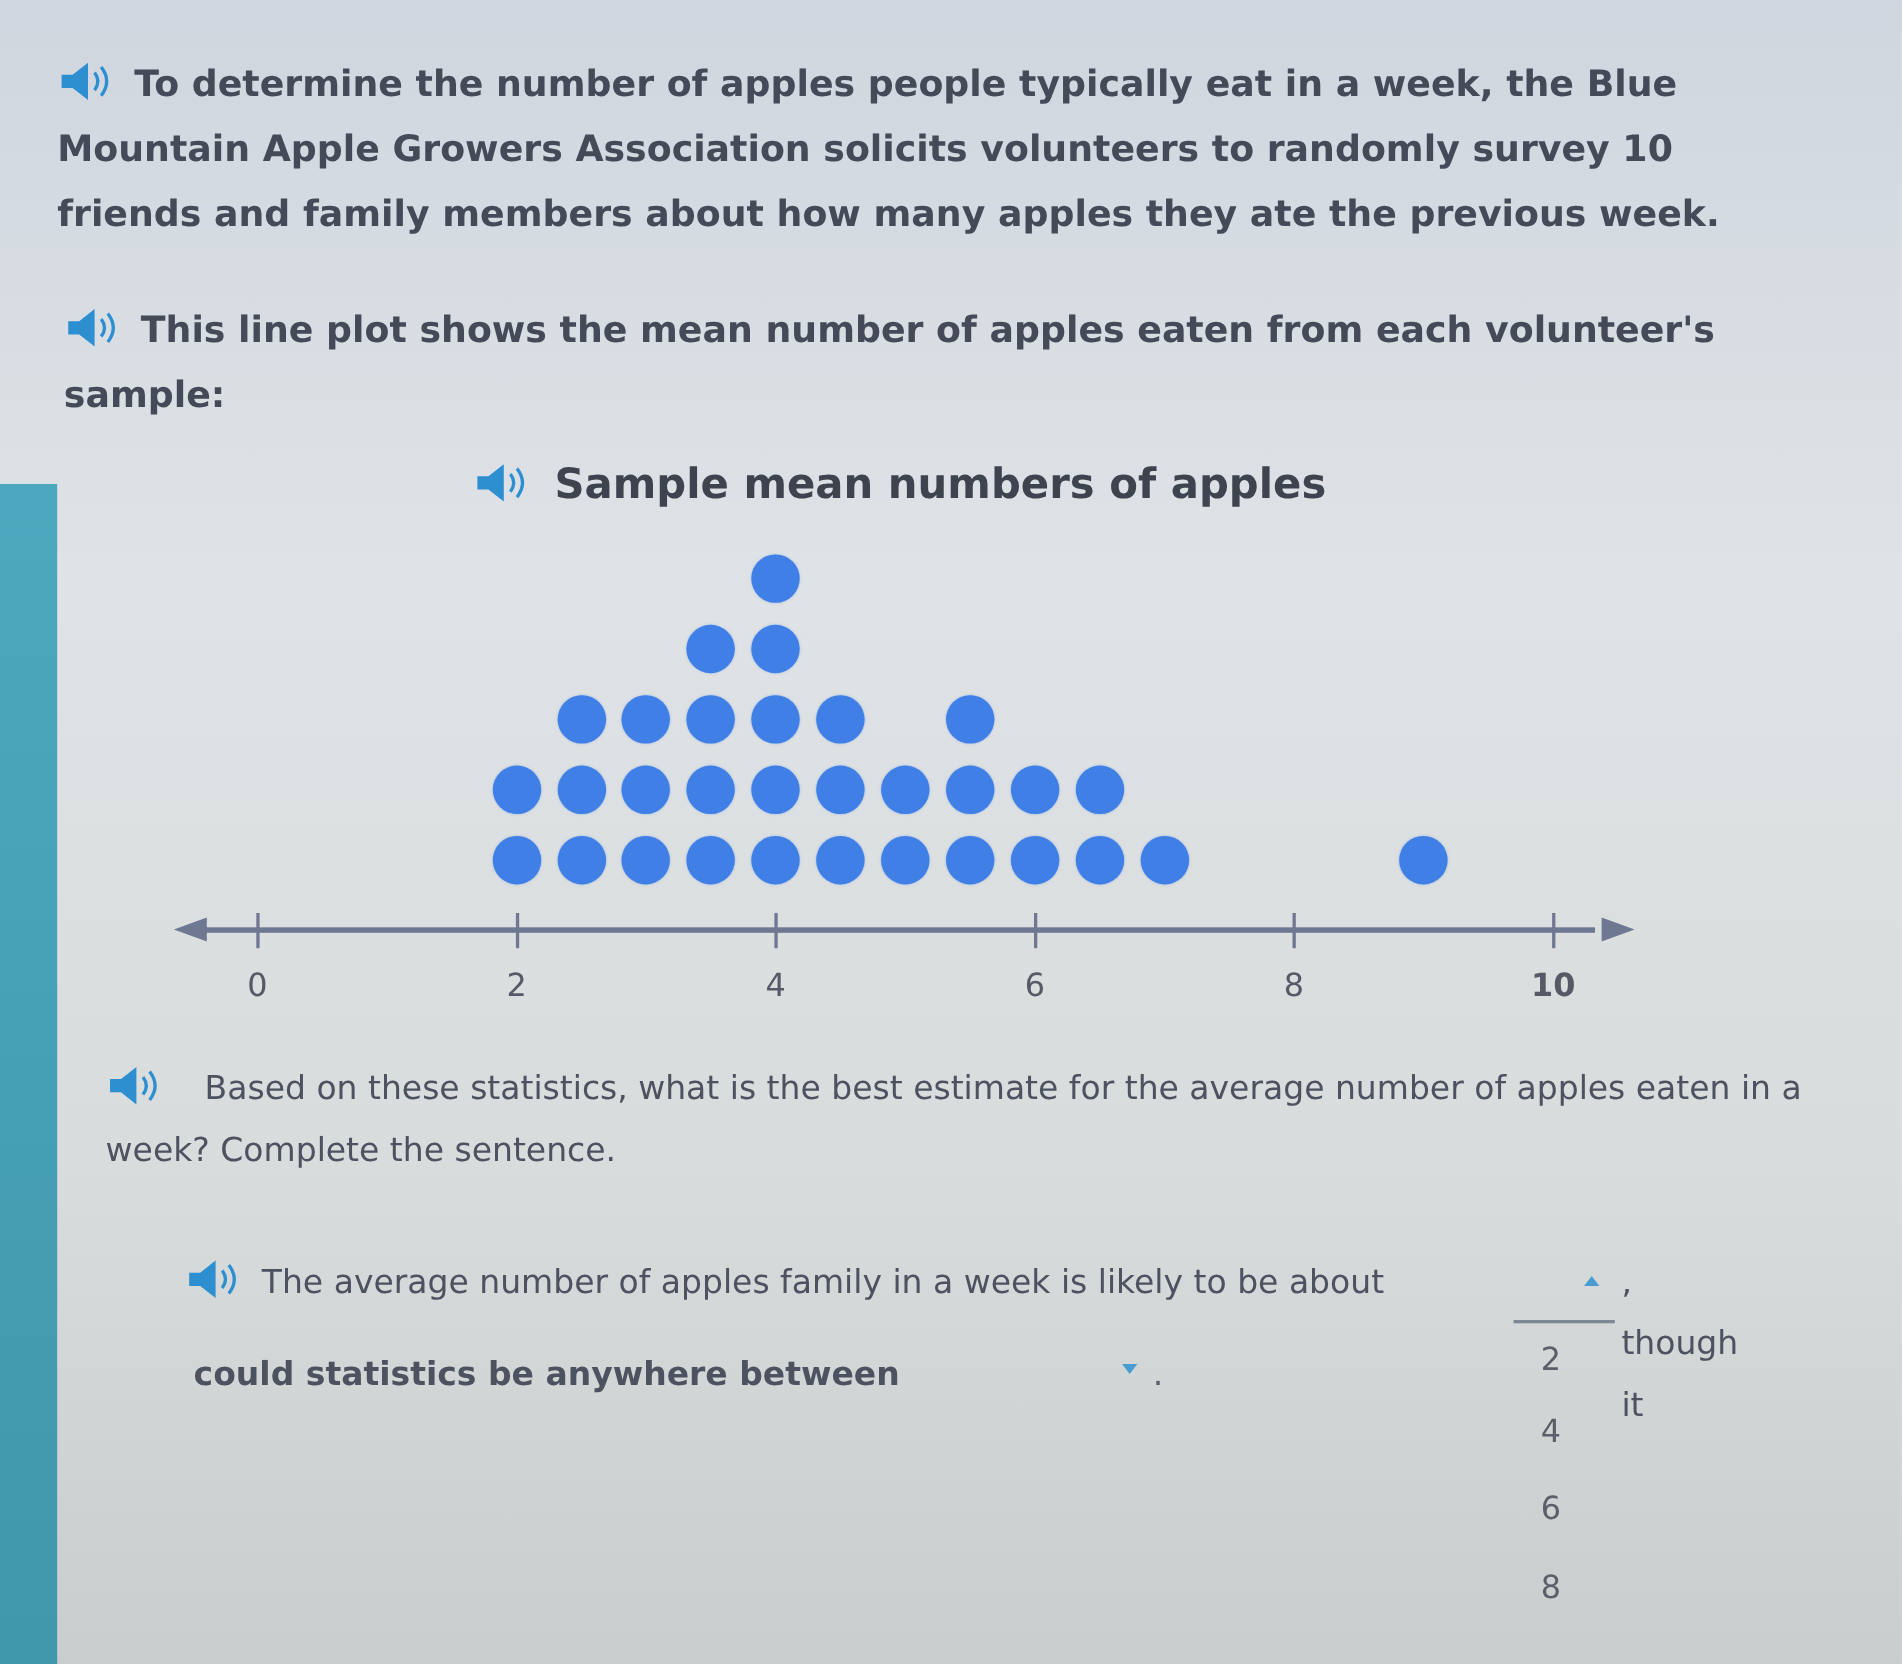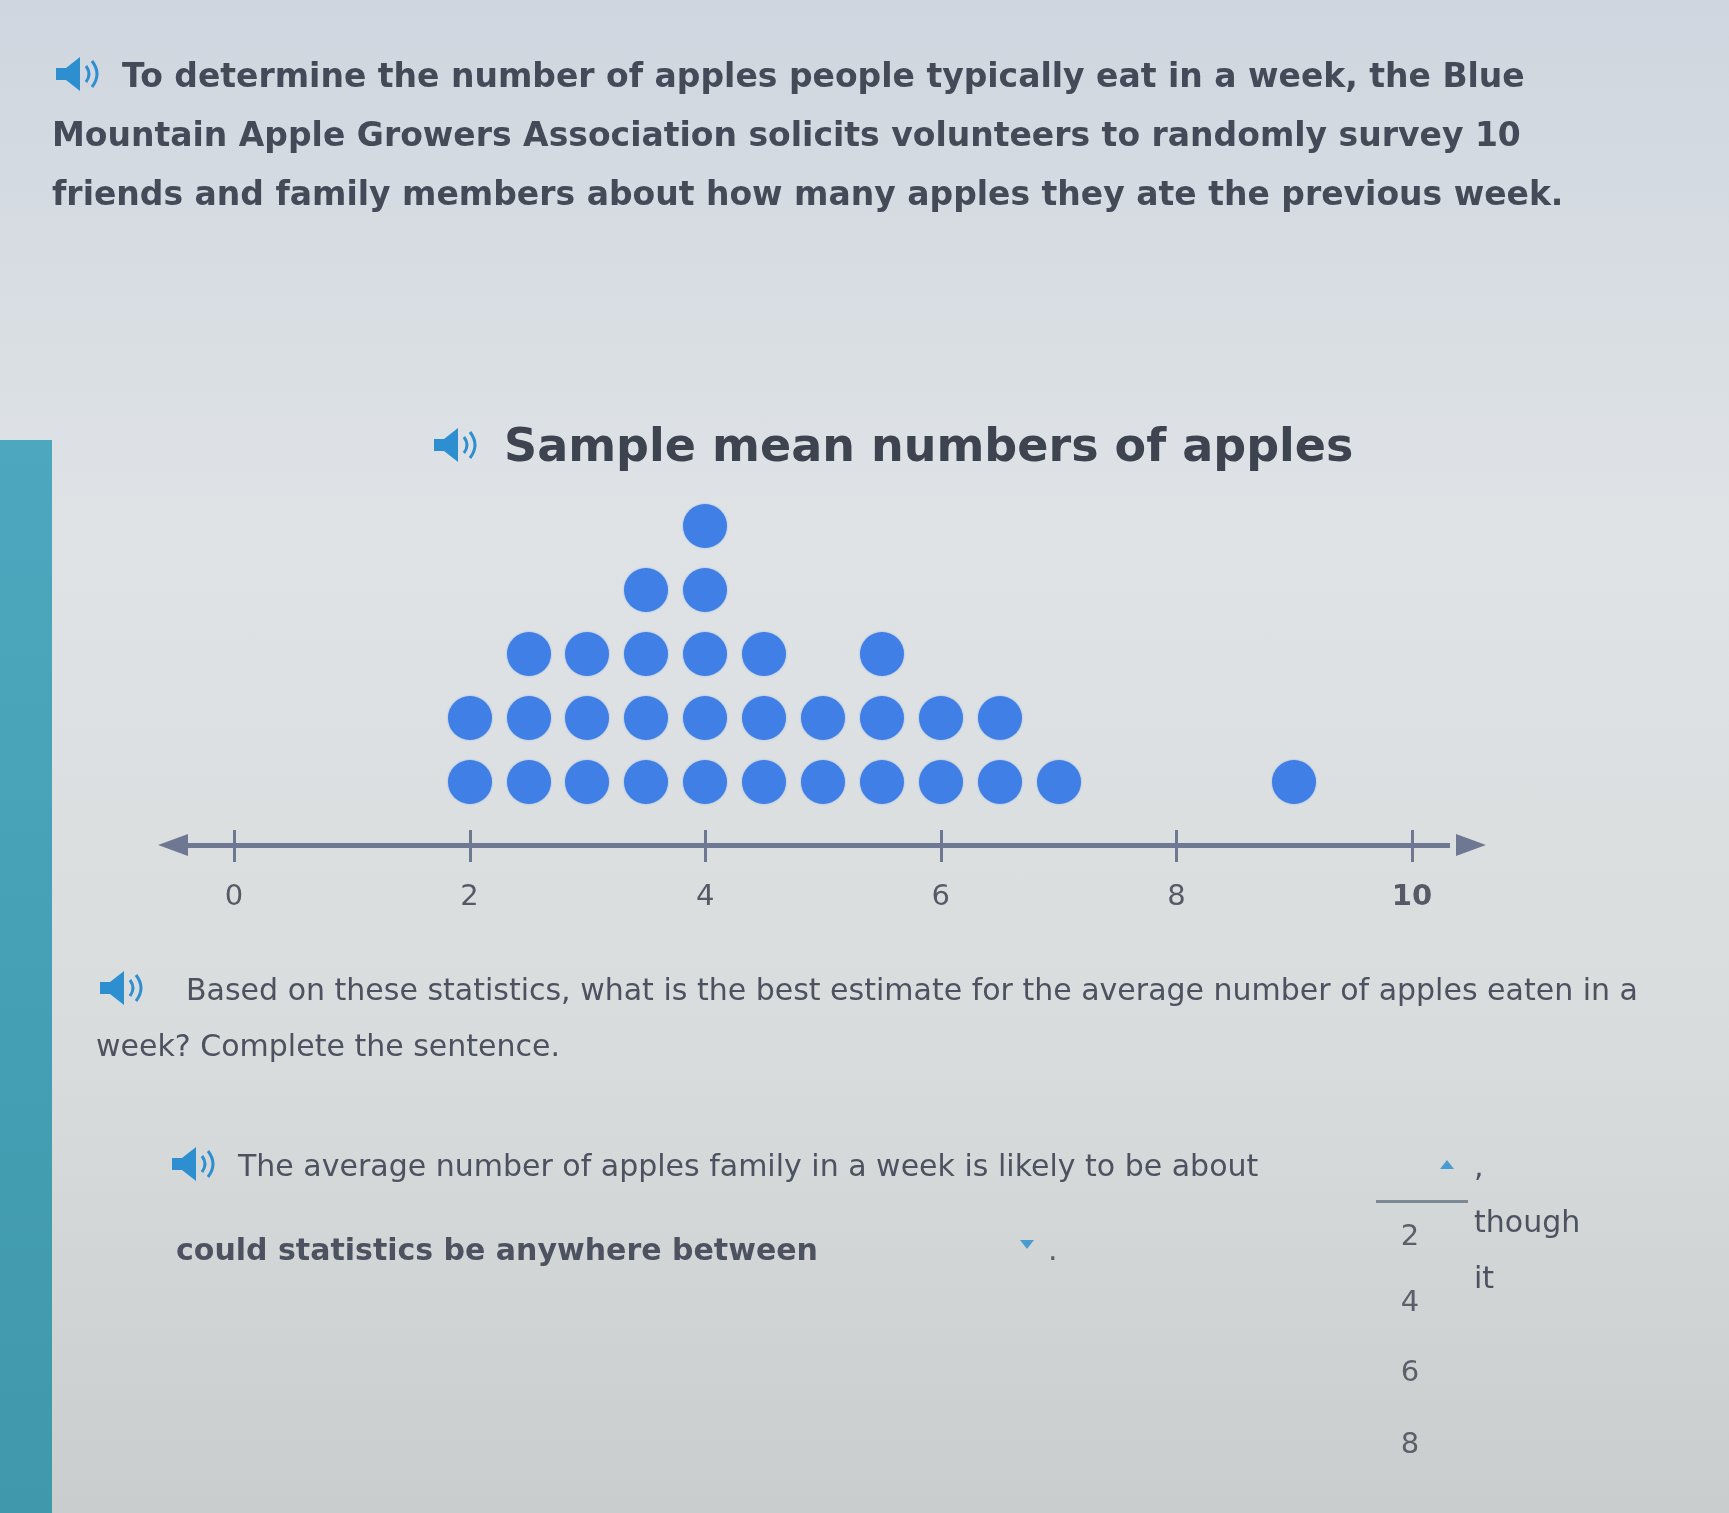--- a/index.html
+++ b/index.html
@@ -20,21 +20,21 @@
   .para .txt { font-weight: bold; }
   .speaker {
     display: inline-block; vertical-align: middle; cursor: pointer;
     width: 56px; height: 40px; margin-right: 14px; position: relative; top: -4px;
   }
   .speaker svg { width: 56px; height: 40px; display: block; }
   .p1 { left: 52px; top: 46px; width: 1600px; }
   .p2 { left: 58px; top: 270px; width: 1620px; }
 
   .chart-title {
-    position: absolute; left: 430px; top: 418px; font-size: 46px; font-weight: bold; color: #3e4350;
+    position: absolute; left: 430px; top: 418px; font-size: 38px; font-weight: bold; color: #3e4350;
   }
   .chart-title .speaker { margin-right: 18px; }
 
   .plot { position: absolute; left: 0; top: 0; width: 1729px; height: 1000px; pointer-events: none; }
   .dot {
     position: absolute; width: 44px; height: 44px; border-radius: 50%;
     background: #3f7fe6; pointer-events: auto;
     box-shadow: 0 0 2px rgba(63,127,230,0.5);
   }
   .axis-line {
@@ -91,20 +91,29 @@
   <div class="para p1">
     <span class="speaker">
       <svg viewBox="0 0 56 40">
           <path d="M4 14 L14 14 L28 3 L28 37 L14 26 L4 26 Z" fill="#2e8fd0"></path>
           <path d="M34 12 Q40 20 34 28" stroke="#2e8fd0" stroke-width="3" fill="none"></path>
           <path d="M40 7 Q50 20 40 33" stroke="#2e8fd0" stroke-width="3" fill="none"></path>
         </svg>
     </span><span class="txt">To determine the number of apples people typically eat in a week, the Blue Mountain Apple Growers Association solicits volunteers to randomly survey 10 friends and family members about how many apples they ate the previous week.</span>
   </div>
 
+  <div class="para p2">
+    <span class="speaker">
+      <svg viewBox="0 0 56 40">
+          <path d="M4 14 L14 14 L28 3 L28 37 L14 26 L4 26 Z" fill="#2e8fd0"></path>
+          <path d="M34 12 Q40 20 34 28" stroke="#2e8fd0" stroke-width="3" fill="none"></path>
+          <path d="M40 7 Q50 20 40 33" stroke="#2e8fd0" stroke-width="3" fill="none"></path>
+        </svg>
+    </span><span class="txt">This line plot shows the mean number of apples eaten from each volunteer's sample:</span>
+  </div>
 
   <div class="chart-title">
     <span class="speaker">
       <svg viewBox="0 0 56 40">
           <path d="M4 14 L14 14 L28 3 L28 37 L14 26 L4 26 Z" fill="#2e8fd0"></path>
           <path d="M34 12 Q40 20 34 28" stroke="#2e8fd0" stroke-width="3" fill="none"></path>
           <path d="M40 7 Q50 20 40 33" stroke="#2e8fd0" stroke-width="3" fill="none"></path>
         </svg>
     </span><span>Sample mean numbers of apples</span>
   </div>

